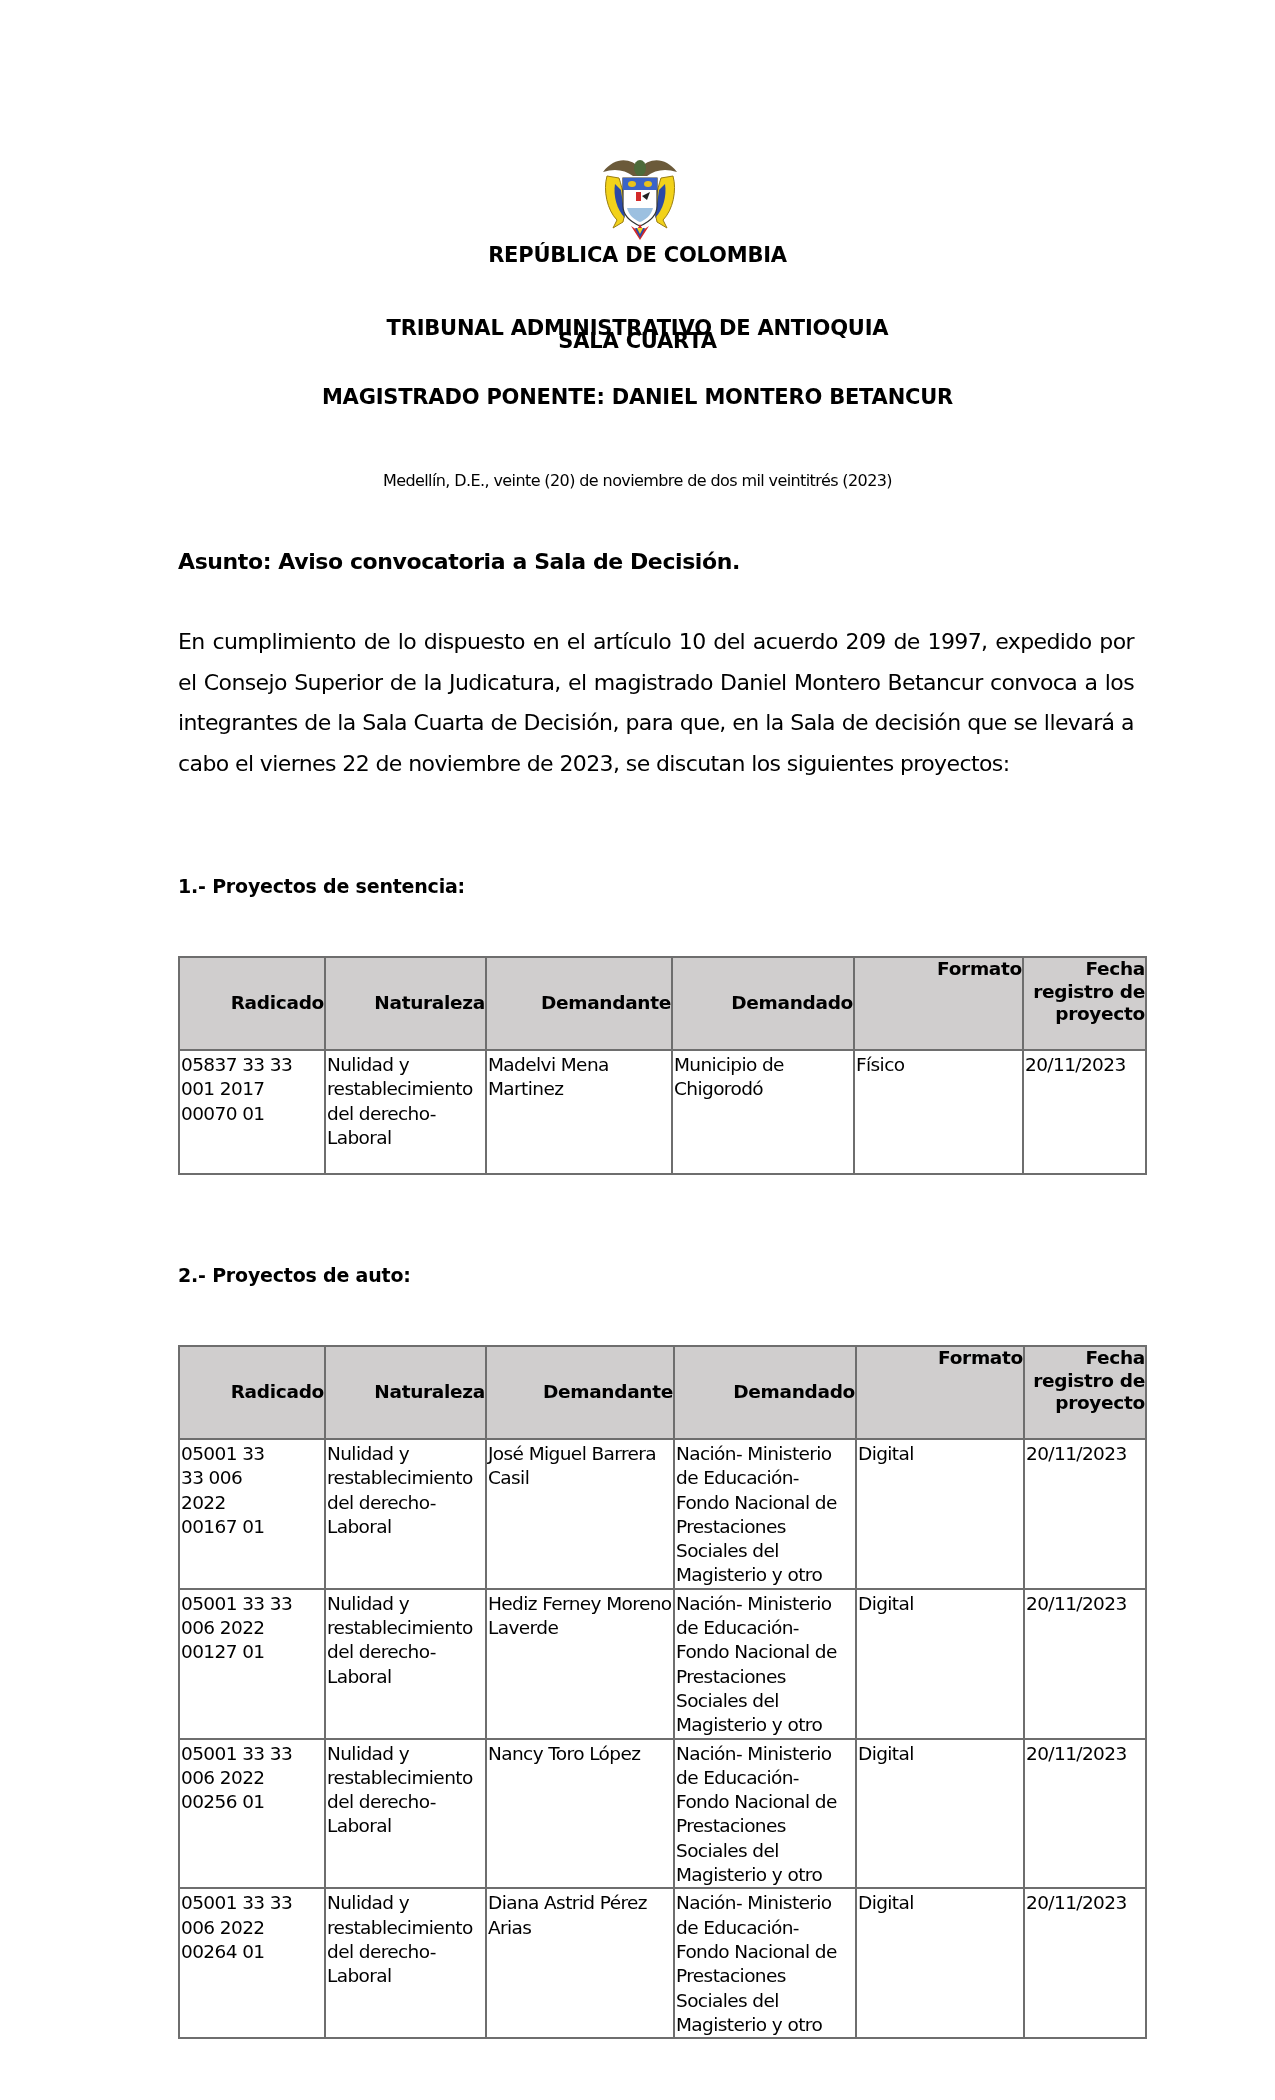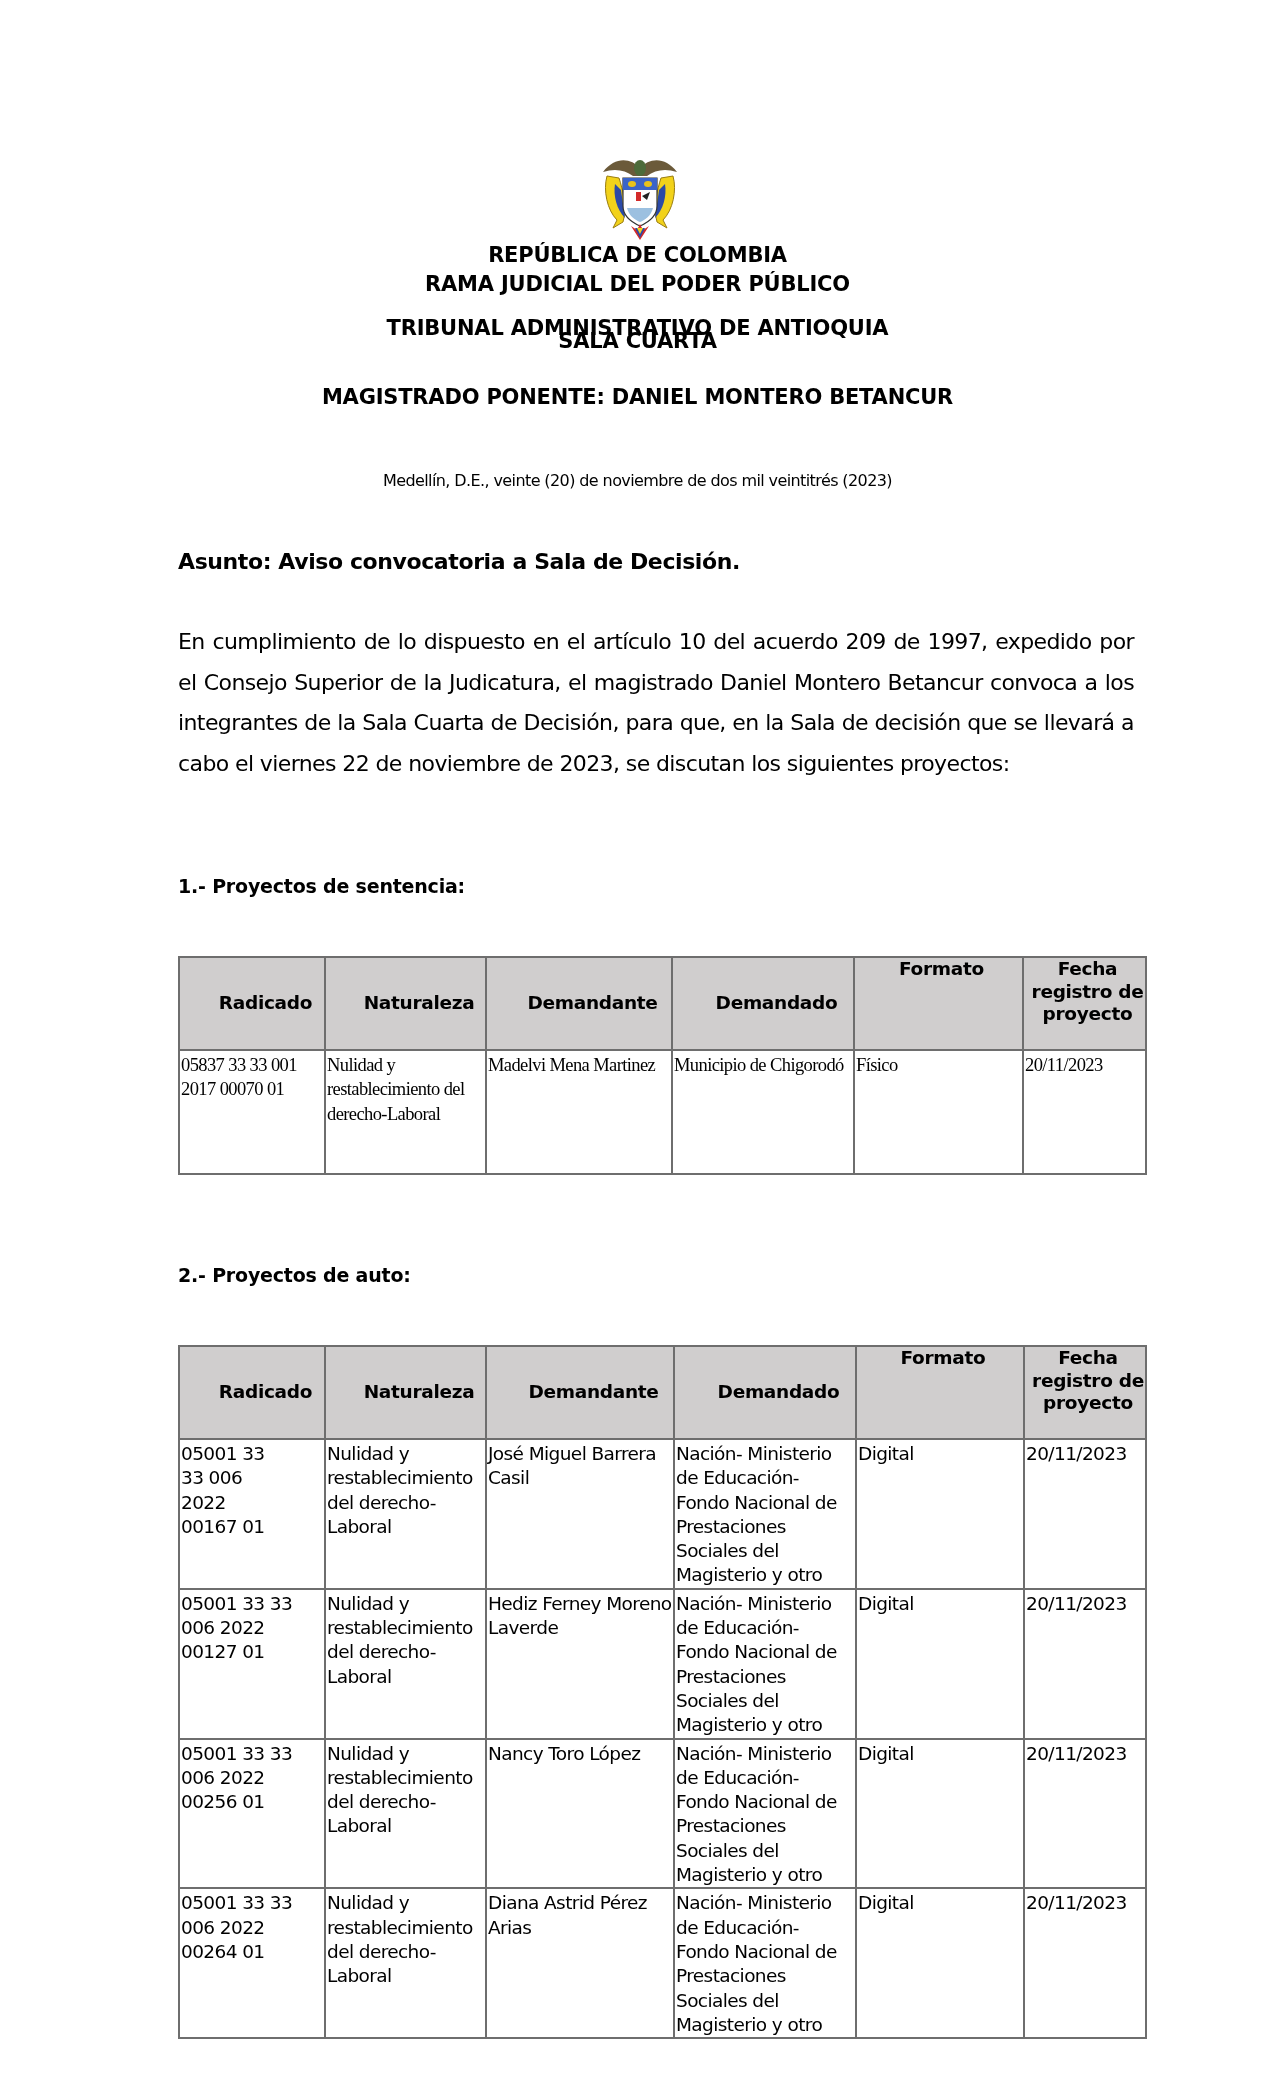--- a/index.html
+++ b/index.html
@@ -24,30 +24,30 @@
   .para { position: absolute; left: 178px; top: 622px; width: 956px; font-size: 22px;
           line-height: 40.6px; text-align: justify; letter-spacing: -0.6px; }
 
   .section-title { position: absolute; left: 178px; font-size: 19px; font-weight: bold;
                    letter-spacing: -0.2px; }
   .s1 { top: 875px; } .s2 { top: 1264px; }
 
   table.proj { position: absolute; left: 178px; border-collapse: collapse;
                table-layout: fixed; width: 967px; font-size: 18.5px; letter-spacing: -0.6px; }
   table.proj th, table.proj td { border: 2px solid #6e6e6e; vertical-align: top; padding: 0 0 0 1px; }
-  table.proj th { background: #d0cece; font-weight: bold; text-align: center; font-size: 18.5px;
+  table.proj th { background: #d0cece; font-weight: bold; text-align: right; font-size: 18.5px;
                   line-height: 22.5px; letter-spacing: -0.3px; }
   table.proj th.mid { vertical-align: middle; padding-left: 27px; }
   table.proj th.topc { padding-left: 6px; }
   table.proj td { line-height: 24.3px; padding-top: 2px; }
   .t1 { top: 956px; }
   .t2 { top: 1345px; }
   .t1 thead tr { height: 93px; }
   .t2 thead tr { height: 93px; }
-  .t1 tbody tr { height: 124px; font-family: Liberation Serif, serif; }
+  .t1 tbody tr { height: 124px; }
   .t2 tbody tr { height: 146px; }
 </style>
 </head>
 <body>
 
 <div class="page">
 
   <svg class="seal" viewBox="0 0 86 92">
     <path d="M6 22 C18 6 34 8 43 18 C52 8 68 6 80 22 C68 18 58 20 50 26 L36 26 C28 20 18 18 6 22Z" fill="#6b5a3a"></path>
     <ellipse cx="43" cy="18" rx="6" ry="8" fill="#4d6b3a"></ellipse>
@@ -61,21 +61,20 @@
     <ellipse cx="51" cy="34" rx="4" ry="3" fill="#e8c21a"></ellipse>
     <rect x="39" y="42" width="5" height="9" fill="#d32a2a"></rect>
     <path d="M45 46 L53 42 L50 50Z" fill="#222"></path>
     <path d="M30 58 L56 58 C54 66 48 70 43 72 C38 70 32 66 30 58Z" fill="#9cc0e0"></path>
     <path d="M34 76 L43 90 L52 76 L46 80 L43 74 L40 80Z" fill="#d32a2a"></path>
     <path d="M38 78 L43 88 L48 78Z" fill="#2b4aa8"></path>
     <path d="M40 78 L43 84 L46 78Z" fill="#f2d21a"></path>
   </svg>
 
   <div class="heading h1">REPÚBLICA DE COLOMBIA</div>
-  <div class="heading h2">RAMA JUDICIAL DEL PODER PÚBLICO</div>
   <div class="heading h3">TRIBUNAL ADMINISTRATIVO DE ANTIOQUIA</div>
   <div class="heading h4">SALA CUARTA</div>
   <div class="heading magistrado">MAGISTRADO PONENTE: DANIEL MONTERO BETANCUR</div>
 
   <div class="date">Medellín, D.E., veinte (20) de noviembre de dos mil veintitrés (2023)</div>
 
   <div class="asunto">
     <span class="lbl">Asunto</span><span>: </span><span>Aviso convocatoria a Sala de Decisión.</span>
   </div>
 

